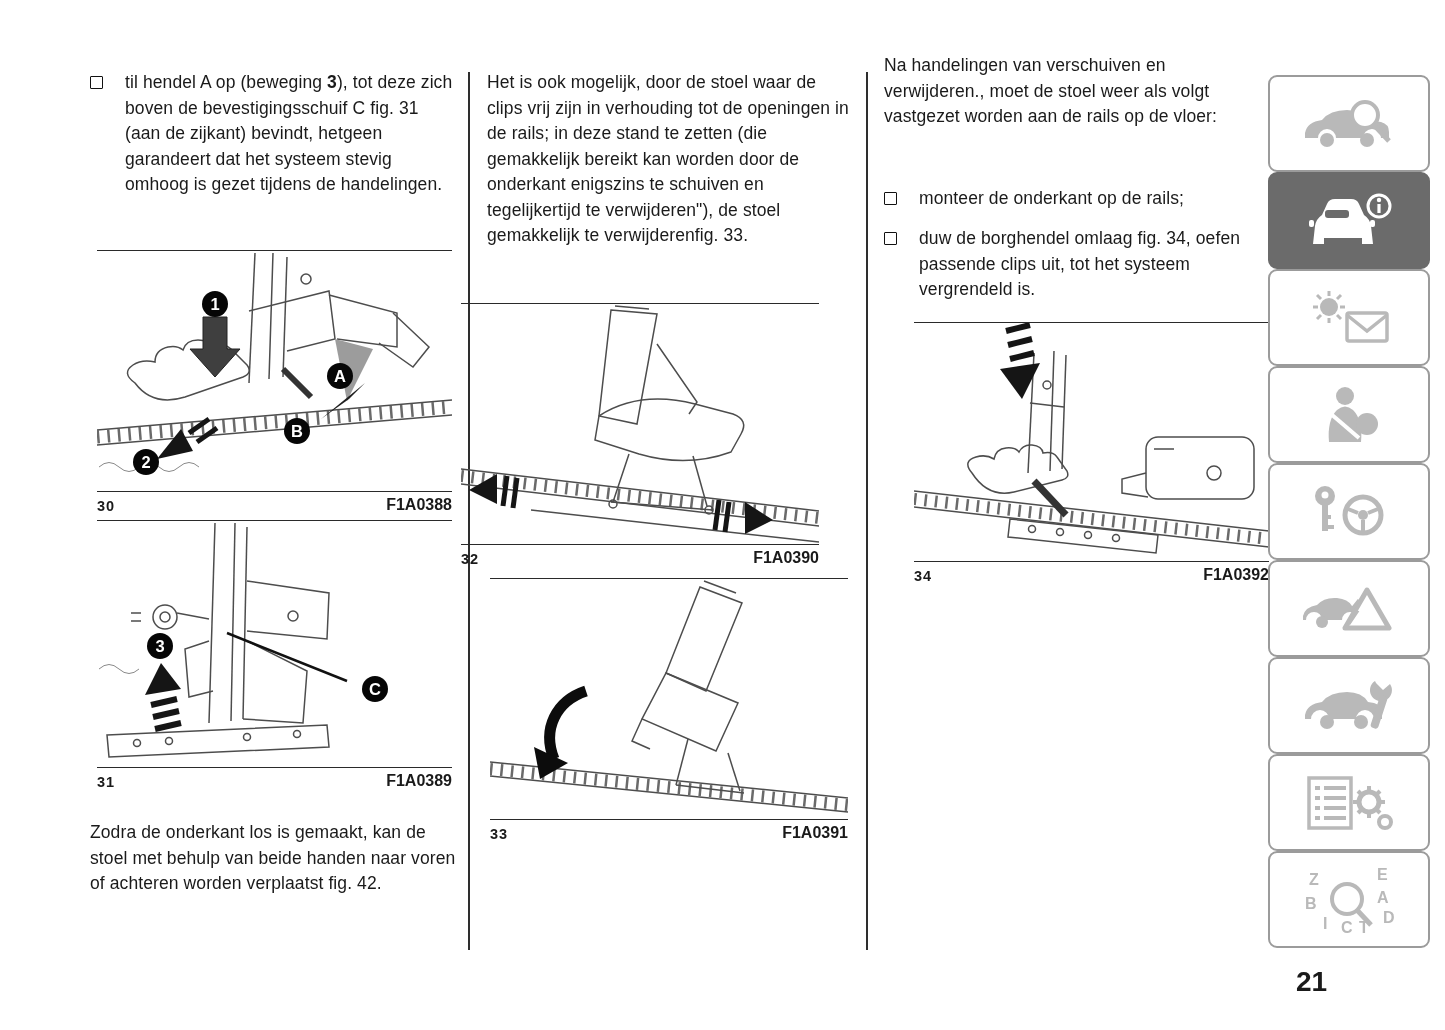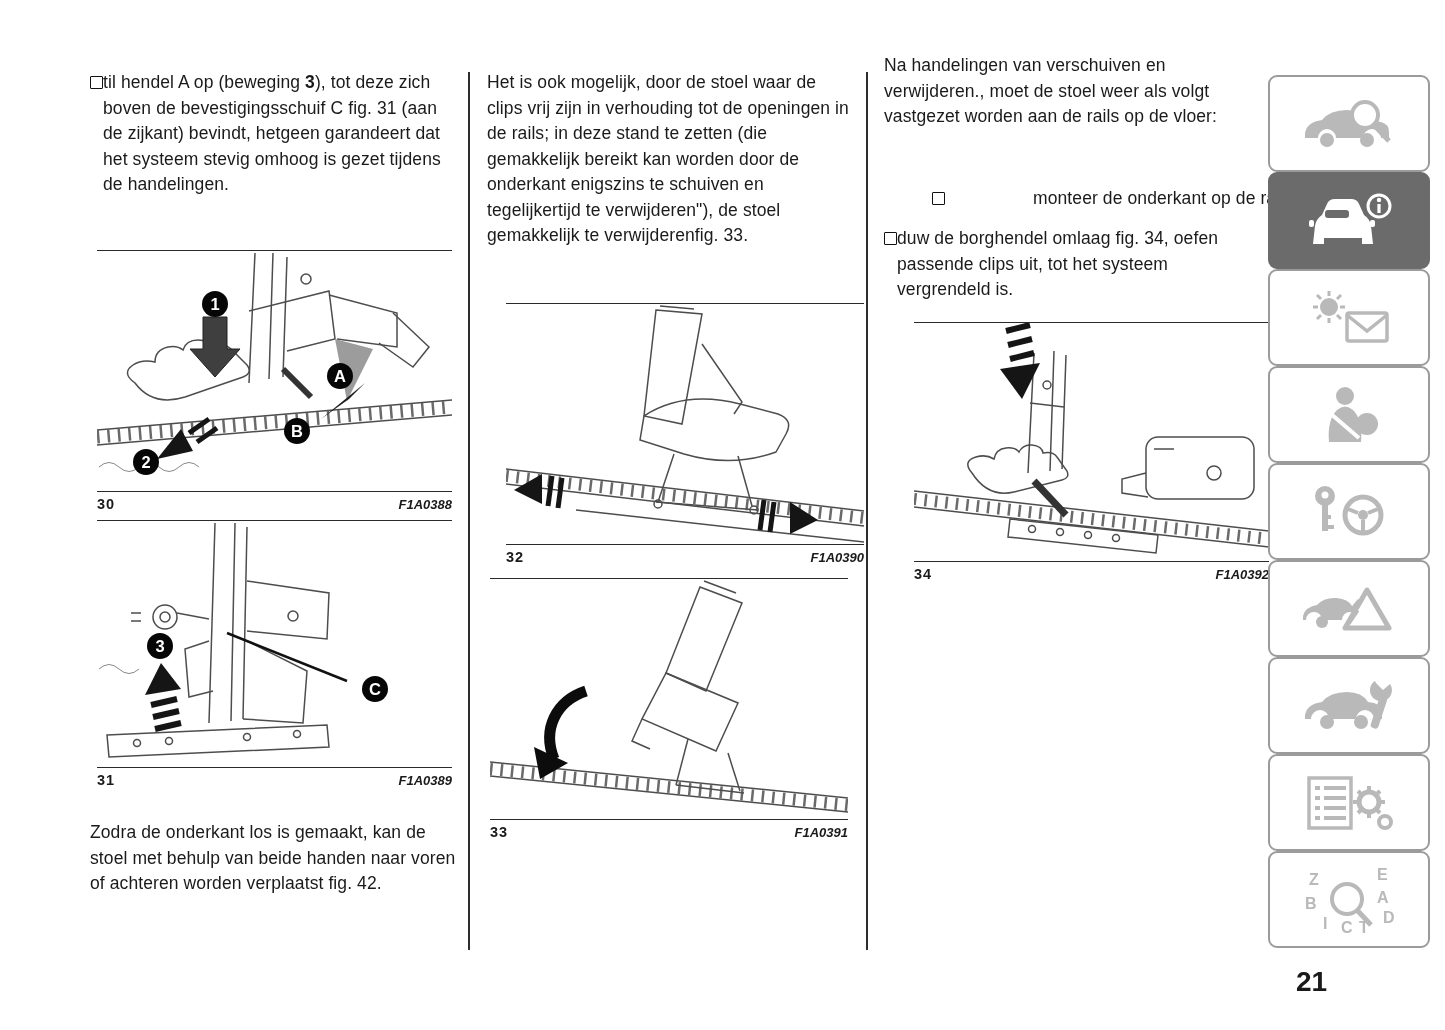--- a/index.html
+++ b/index.html
@@ -1,28 +1,28 @@
 <!DOCTYPE html>
 <html><head>
 <meta charset="utf-8">
 <style>
   html,body{margin:0;padding:0;}
   body{width:1445px;height:1030px;position:relative;background:#ffffff;
        font-family:"Liberation Sans",sans-serif;color:#1a1a1a;overflow:hidden;}
   .abs{position:absolute;}
   .para{font-size:17.5px;line-height:25.5px;letter-spacing:.1px;}
-  .bullet{display:flex;gap:0;justify-content:space-between;}
+  .bullet{display:flex;gap:22px;}
   .cbx{flex:0 0 auto;width:11px;height:11px;border:1.9px solid #111;margin-top:6px;border-radius:1px;}
   .vdiv{position:absolute;top:72px;height:878px;width:1.5px;background:#2e2e2e;}
   .figure{position:absolute;}
   .fig-img{position:relative;border-top:1.6px solid #2a2a2a;border-bottom:1.6px solid #2a2a2a;overflow:hidden;}
   .fig-img svg{display:block;}
   .fig-cap{display:flex;justify-content:space-between;align-items:flex-end;margin-top:4px;}
   .fig-num{font-size:14.5px;font-weight:bold;letter-spacing:1px;}
-  .fig-code{font-size:13px;font-weight:bold;font-style:italic;}
+  .fig-code{font-size:16px;font-weight:bold;}
   .badge{position:absolute;width:26px;height:26px;border-radius:50%;background:#060606;color:#fff;
          font-weight:bold;font-size:16.5px;line-height:26px;text-align:center;}
   .tab{position:absolute;left:1268px;width:158px;height:93px;border:2px solid #9b9b9b;border-radius:9px;
        background:#fff;display:flex;align-items:center;justify-content:center;}
   .tab.active{background:#6b6b6b;border-color:#6b6b6b;}
   .tab svg{color:#b9b9b9;}
   .tab.active svg{color:#ffffff;}
   .pagenum{position:absolute;left:1296px;top:966px;font-size:28px;font-weight:bold;}
   svg text{font-family:"Liberation Sans",sans-serif;}
   .sk{stroke:#4d4d4d;stroke-width:1.5;fill:none;}
@@ -113,21 +113,21 @@
     </div>
   </div>
 
   <div class="abs para" style="left:90px;top:820px;width:368px;">Zodra de onderkant los is gemaakt, kan de stoel met behulp van beide handen naar voren of achteren worden verplaatst fig. 42.</div>
 
   <div class="vdiv" style="left:468px;"></div>
   <div class="vdiv" style="left:866px;"></div>
 
   <div class="abs para" style="left:487px;top:70px;width:362px;">Het is ook mogelijk, door de stoel waar de clips vrij zijn in verhouding tot de openingen in de rails; in deze stand te zetten (die gemakkelijk bereikt kan worden door de onderkant enigszins te schuiven en tegelijkertijd te verwijderen"), de stoel gemakkelijk te verwijderenfig. 33.</div>
 
-  <div class="figure" style="left:506px;top:303px;width:358px;">
+  <div class="figure" style="left:461px;top:303px;width:358px;">
     <div class="fig-img" style="height:240px;">
       <svg width="358" height="240" viewBox="0 0 358 240">
         <path d="M0 172 L358 214" fill="none" stroke="#6a6a6a" stroke-width="12" stroke-dasharray="2.5 8"></path>
         <path d="M0 165 L358 207" class="sk"></path>
           <path d="M0 180 L358 222" class="sk"></path>
         <path d="M70 206 L358 238" class="sk"></path>
         <path d="M150 6 L196 10 L176 120 L138 112 z" class="sk"></path>
         <path d="M154 2 L188 5" class="sk"></path>
         <path d="M196 40 L236 98 L228 110" class="sk"></path>
         <path d="M138 112 q40 -26 96 -12 l38 10 q16 6 8 20 l-10 18 q-44 16 -92 2 l-44 -14 z" class="sk"></path>
@@ -172,21 +172,21 @@
       </svg>
     </div>
     <div class="fig-cap">
       <span class="fig-num">33</span>
       <span class="fig-code">F1A0391</span>
     </div>
   </div>
 
   <div class="abs para" style="left:884px;top:53px;width:366px;">Na handelingen van verschuiven en verwijderen., moet de stoel weer als volgt vastgezet worden aan de rails op de vloer:</div>
 
-  <div class="abs" style="left:884px;top:186px;width:366px;margin-left:48px;">
+  <div class="abs" style="left:884px;top:186px;width:366px;">
     <div class="bullet para">
       <span class="cbx"></span>
       <span>monteer de onderkant op de rails;</span>
     </div>
   </div>
 
   <div class="abs" style="left:884px;top:226px;width:366px;">
     <div class="bullet para">
       <span class="cbx"></span>
       <span>duw de borghendel omlaag fig. 34, oefen passende clips uit, tot het systeem vergrendeld is.</span>

